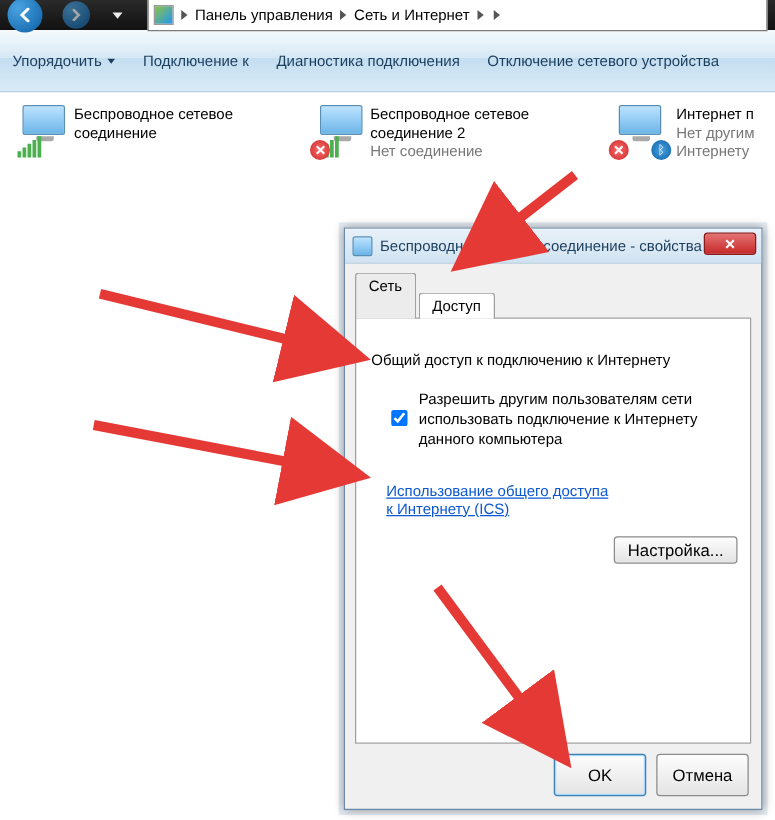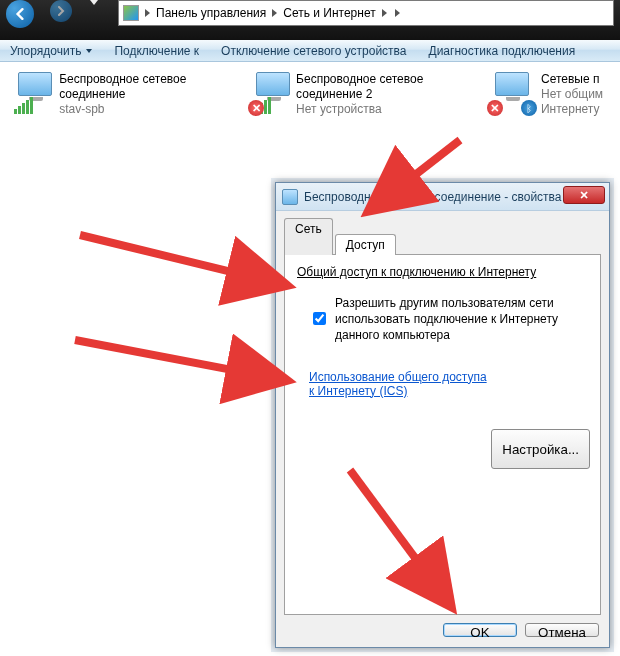--- a/index.html
+++ b/index.html
@@ -9,23 +9,24 @@
     font-size: 12px;
     background: #fff;
     width: 620px;
     height: 656px;
     overflow: hidden;
     position: relative;
   }
 
   
   .navbar {
-    height: 40px;
+    height: 24px;
     background: linear-gradient(#2a2a2a, #111);
     display: flex;
+    align-items: center;
     padding: 0 6px;
     gap: 16px;
   }
   .nav-back, .nav-fwd {
     width: 28px; height: 28px;
     border-radius: 50%;
     background: radial-gradient(circle at 30% 30%, #4aa3e0, #0b5fa5);
     display: flex; align-items: center; justify-content: center;
     color: #fff;
     font-size: 14px;
@@ -58,21 +59,21 @@
     width: 0; height: 0;
     border-top: 4px solid transparent;
     border-bottom: 4px solid transparent;
     border-left: 5px solid #555;
     margin: 0 2px;
   }
   .addr-part { color: #000; cursor: pointer; }
 
   
   .cmdbar {
-    height: 22px;
+    height: 50px;
     background: linear-gradient(#f5fafd, #d6e8f5 45%, #c4ddf0 46%, #d9ebf7);
     border-bottom: 1px solid #a9c6dd;
     display: flex;
     align-items: center;
     padding: 0 10px;
     gap: 22px;
     color: #1a3e5c;
   }
   .cmd-item { display: flex; align-items: center; gap: 5px; cursor: pointer; }
   .cmd-drop {
@@ -208,57 +209,57 @@
     margin-top: 16px;
   }
   .tabpanel {
     flex: 1;
     background: #fff;
     border: 1px solid #a0a0a0;
     padding: 10px;
     display: flex; flex-direction: column;
     position: relative;
   }
-  .group-title { margin: 0 0 10px 2px; text-decoration: underline; }
+  .group-title { margin: 16px 0 10px 2px; }
   .checkrow {
     display: flex;
     align-items: center;
     gap: 6px;
     margin: 6px 0 6px 14px;
     line-height: 1.35;
   }
   .checkrow input { margin-top: 1px; }
   .link {
     color: #0b57d0;
     text-decoration: underline;
     margin-left: 14px;
     margin-top: 10px;
     display: inline-block;
     max-width: 180px;
     cursor: pointer;
   }
   .settings-btn {
     position: absolute;
     right: 10px; top: 174px;
-    height: 40px;
+    height: 22px;
     padding: 0 10px;
     background: linear-gradient(#fdfdfd,#e4e4e4);
     border: 1px solid #8a8a8a;
     border-radius: 3px;
     cursor: pointer;
   }
   .dlg-buttons {
     display: flex;
     justify-content: flex-end;
     gap: 8px;
     padding: 8px 2px 2px 2px;
   }
   .btn {
     min-width: 74px;
-    height: 14px;
+    height: 34px;
     background: linear-gradient(#fdfdfd,#e4e4e4);
     border: 1px solid #8a8a8a;
     border-radius: 3px;
     cursor: pointer;
   }
   .btn.default {
     border: 1px solid #3c7fb1;
     box-shadow: 0 0 0 1px #a8d8ff inset;
   }
 
@@ -298,73 +299,72 @@
 
 <div class="cmdbar">
   <div class="cmd-item">
     <span>Упорядочить</span>
     <span class="cmd-drop"></span>
   </div>
   <div class="cmd-item">
     <span>Подключение к</span>
   </div>
   <div class="cmd-item">
+    <span>Диагностика подключения</span>
+  </div>
+  <div class="cmd-item">
     <span>Отключение сетевого устройства</span>
-  </div>
-  <div class="cmd-item">
-    <span>Диагностика подключения</span>
   </div>
 </div>
 
 <div class="content">
 
   <div class="adapter">
     <div class="adapter-icon">
       <div class="monitor"></div>
       <div class="signal">
           <span class="b1"></span>
           <span class="b2"></span>
           <span class="b3"></span>
           <span class="b4"></span>
           <span class="b5"></span>
         </div>
     </div>
     <div class="adapter-text">
       <div class="adapter-title">Беспроводное сетевое соединение</div>
-      <div class="adapter-sub">stav-spb</div>
     </div>
   </div>
 
   <div class="adapter">
     <div class="adapter-icon">
       <div class="monitor"></div>
       <div class="signal">
           <span class="b1"></span>
           <span class="b2"></span>
           <span class="b3"></span>
           <span class="b4"></span>
           <span class="b5"></span>
         </div>
       <div class="x-badge">✕</div>
     </div>
     <div class="adapter-text">
       <div class="adapter-title">Беспроводное сетевое соединение 2</div>
-      <div class="adapter-sub">Нет устройства</div>
+      <div class="adapter-sub">Нет соединение</div>
     </div>
   </div>
 
   <div class="adapter" style="width:120px">
     <div class="adapter-icon">
       <div class="monitor"></div>
       <div class="x-badge">✕</div>
       <div class="bt-badge">ᛒ</div>
     </div>
     <div class="adapter-text">
-      <div class="adapter-title">Сетевые п</div>
-      <div class="adapter-sub">Нет общим</div>
+      <div class="adapter-title">Интернет п</div>
+      <div class="adapter-sub">Нет другим</div>
       <div class="adapter-sub">Интернету</div>
     </div>
   </div>
 
 </div>
 
 <div class="dialog">
   <div class="dlg-title">
     <div class="dlg-icon"></div>
     <span>Беспроводное сетевое соединение - свойства</span>

